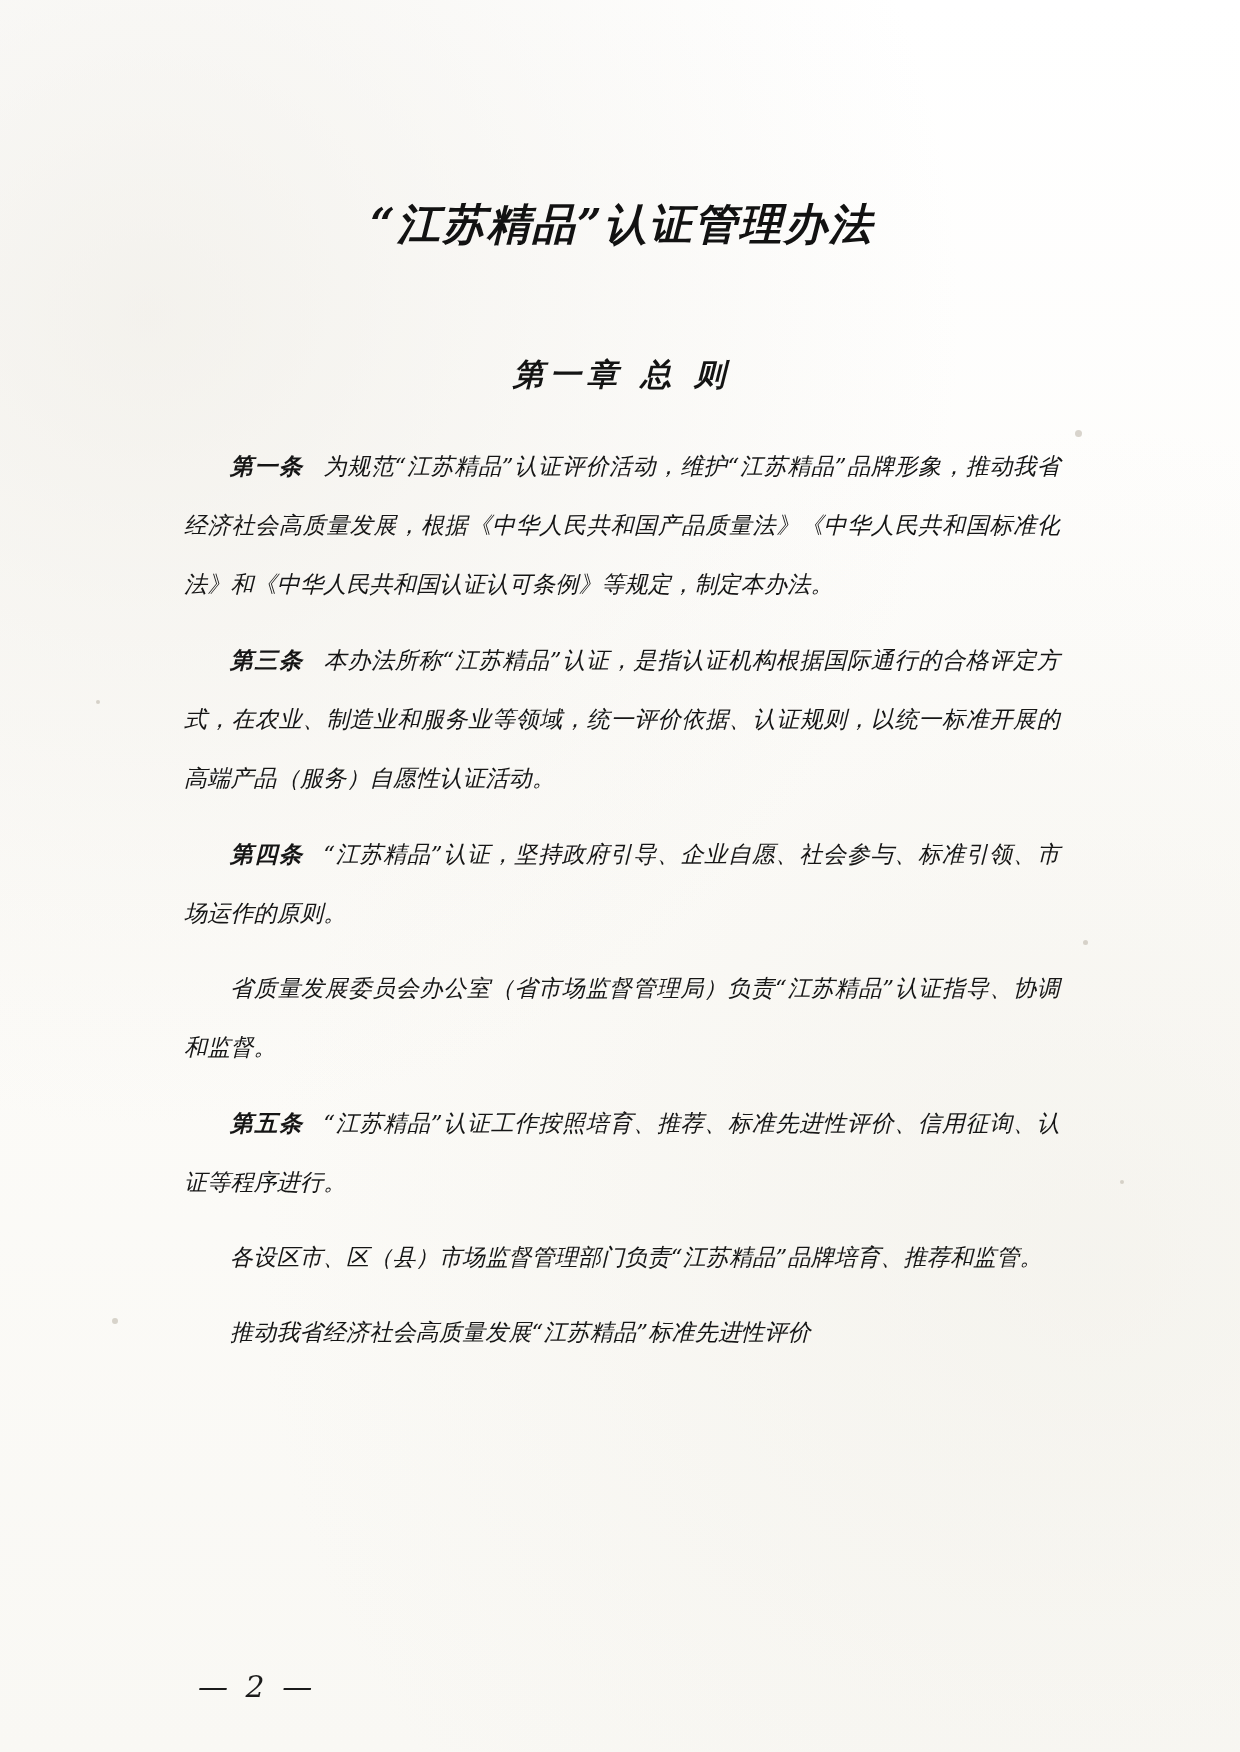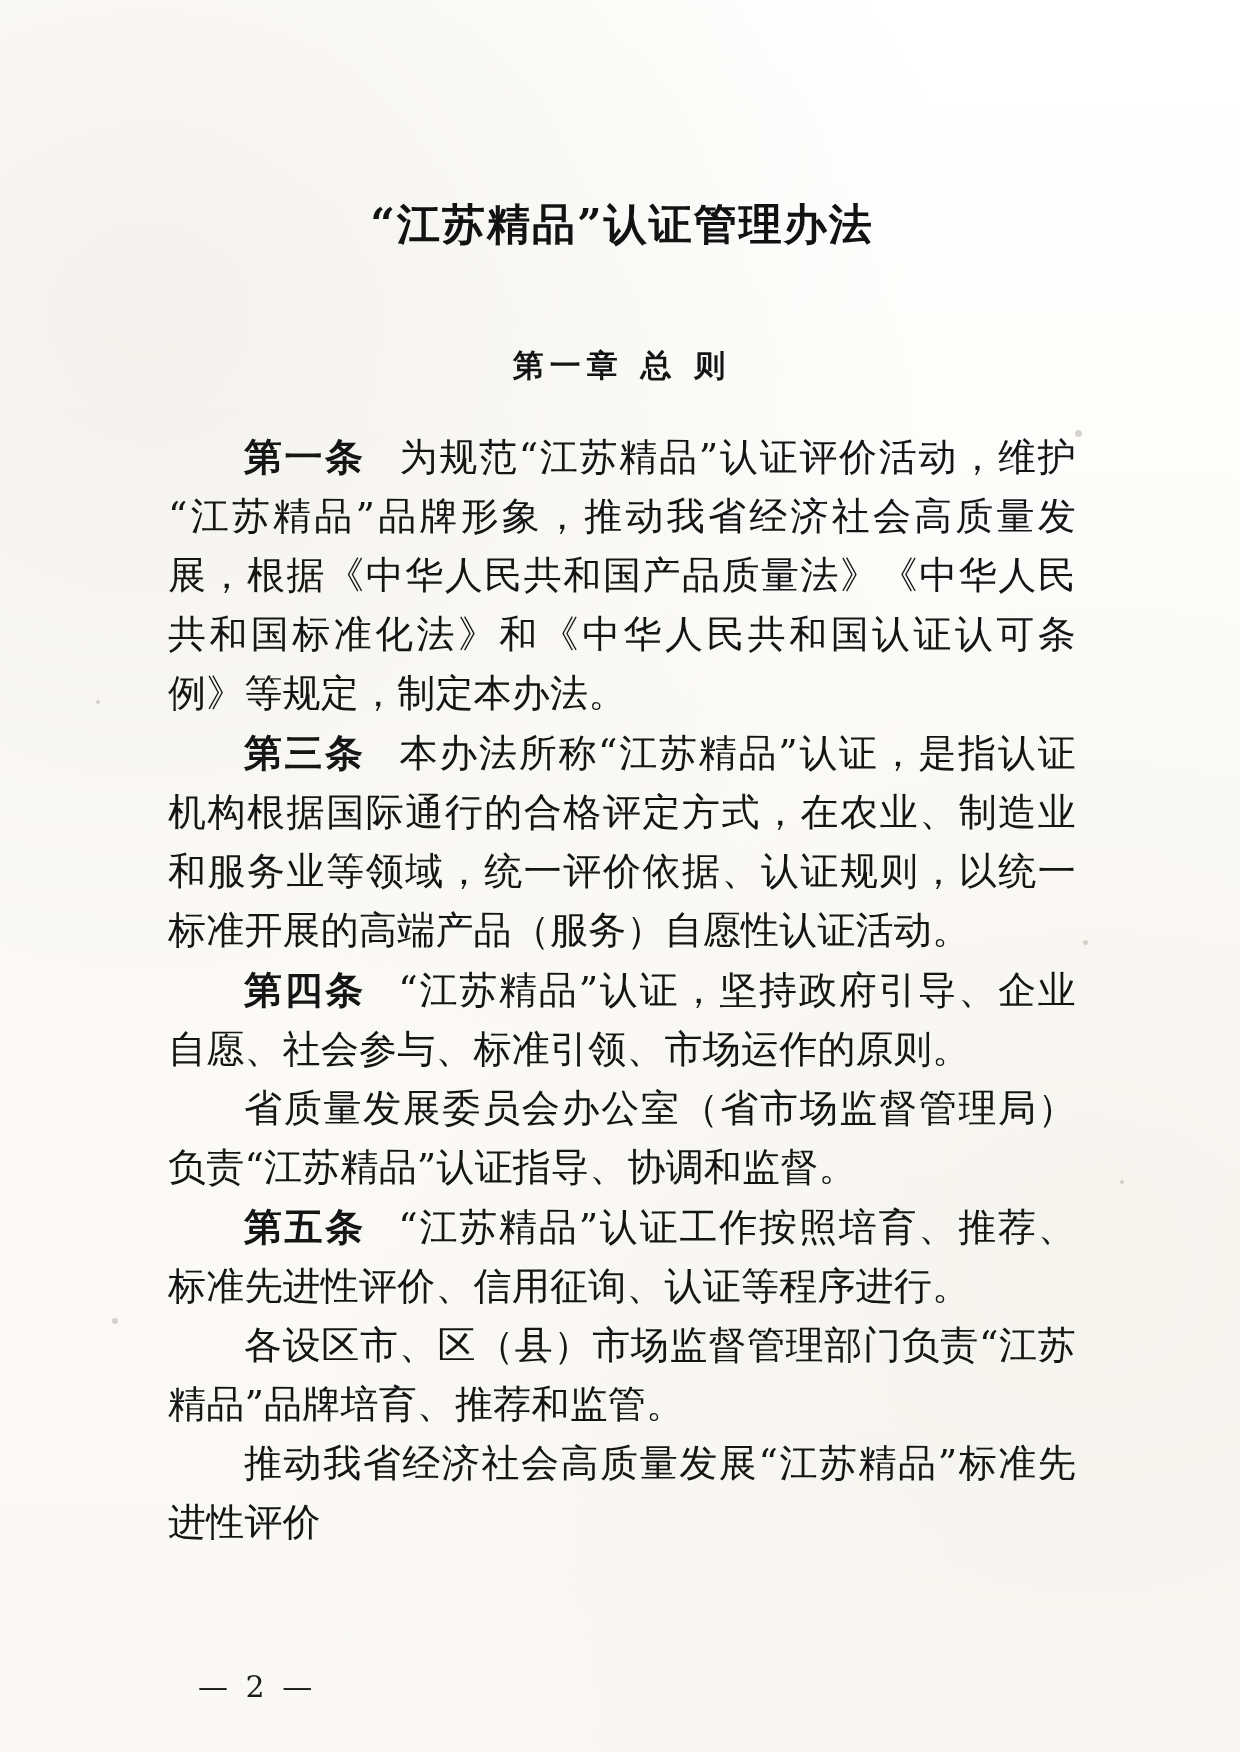--- a/index.html
+++ b/index.html
@@ -37,50 +37,51 @@
     opacity: .55;
     pointer-events: none;
   }
 
   .content {
     position: absolute;
     left: 168px;
     top: 0;
     width: 908px;
     height: 1752px;
+    font-style: italic;
   }
 
   .doc-title {
     margin: 0;
     padding-top: 196px;
     text-align: center;
     font-size: 43px;
     font-weight: 700;
     letter-spacing: 2px;
     font-family: "DejaVu Serif", "Liberation Serif", serif;
     color: #121212;
   }
 
   .chapter-heading {
-    margin: 9px;
+    margin: 18px;
     padding-top: 82px;
     text-align: center;
     font-size: 31px;
     font-weight: 700;
     letter-spacing: 6px;
     color: #141414;
   }
 
   .body-block {
     margin-top: 40px;
   }
 
   p.para {
-    margin: 0;
-    font-size: 38px;
+    margin: 16px;
+    font-size: 23px;
     line-height: 59px;
     text-align: justify;
     text-justify: inter-ideograph;
     text-indent: 2em;
     color: #151515;
     letter-spacing: 0.2px;
   }
 
   p.para .art-label {
     font-weight: 700;

